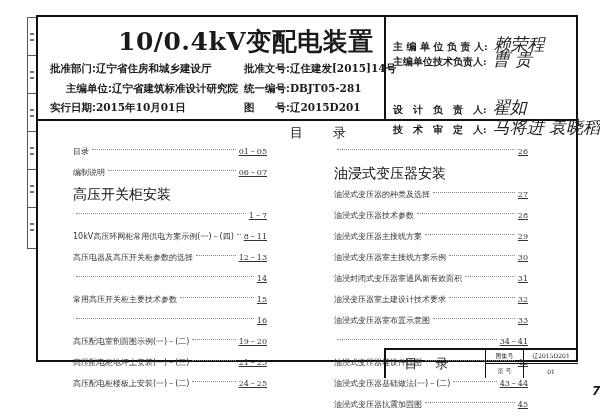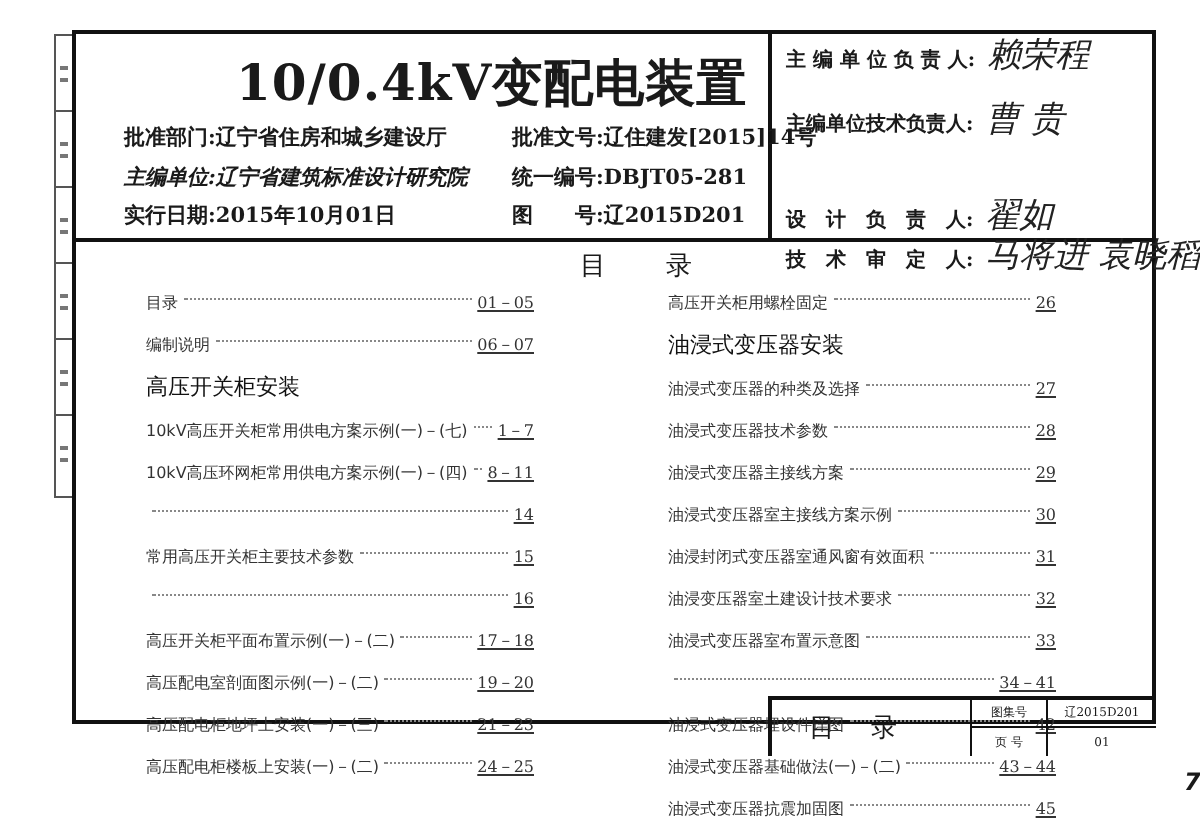--- a/index.html
+++ b/index.html
@@ -7,29 +7,29 @@
          font-family:"DejaVu Serif", serif; color:#1a1a1a; }
   .abs { position:absolute; }
   .binding { left:27px; top:17px; width:9px; height:232px; border:1px solid #555; border-right:none; box-sizing:border-box; }
   .binding .cell { height:38px; border-bottom:1px solid #555; box-sizing:border-box; display:flex; flex-direction:column; align-items:center; justify-content:center; }
   .binding .cell:last-child { border-bottom:none; }
   .binding .mark { width:4px; height:2px; background:#777; margin:2px 0; }
   .frame { left:36px; top:15px; width:542px; height:347px; border:2px solid #111; box-sizing:border-box; }
   .header-line { left:36px; top:119px; width:542px; height:2px; background:#111; }
   .header-vline { left:384px; top:15px; width:2px; height:106px; background:#111; }
   .main-title { left:118px; top:25px; font-size:25px; font-weight:bold; letter-spacing:0.5px; font-family:"DejaVu Serif", serif; }
-  .meta-row { font-size:10.5px; font-weight:bold; white-space:nowrap; font-family:"DejaVu Serif", serif;margin-left:12px; }
+  .meta-row { font-size:10.5px; font-weight:bold; white-space:nowrap; font-family:"DejaVu Serif", serif; }
   .sig-row { font-size:10px; font-weight:bold; white-space:nowrap; }
   .sig { font-family:"DejaVu Serif", serif; font-style:italic; font-size:17px; font-weight:normal; color:#222; margin-left:6px; }
   .toc-heading { top:124px; font-size:13px; }
   .toc-entry { display:flex; align-items:baseline; font-size:8px; height:21px; line-height:21px; white-space:nowrap; font-family:"DejaVu Sans", sans-serif; color:#333; }
   .toc-entry .lbl { flex:none; }
   .toc-entry .dots { flex:1; border-bottom:1px dotted #888; margin:0 3px; transform:translateY(-4px); }
   .toc-entry .pg { flex:none; font-family:"DejaVu Serif", serif;text-decoration:underline; }
-  .toc-section { font-size:11px; height:22px; line-height:22px; font-family:"DejaVu Sans", sans-serif; color:#111; }
+  .toc-section { font-size:14px; height:22px; line-height:22px; font-family:"DejaVu Sans", sans-serif; color:#111; }
   .col { width:194px; }
   .tb { left:384px; top:348px; width:194px; height:30px; border-top:2px solid #111; border-left:2px solid #111; box-sizing:border-box; display:flex; }
   .tb-title { flex:1; display:flex; align-items:center; justify-content:center; font-size:13px; letter-spacing:18px; border-right:1px solid #111; }
   .tb-grid { width:92px; display:grid; grid-template-columns:38px 1fr; grid-template-rows:1fr 1fr; font-size:6px; }
   .tb-grid div { display:flex; align-items:center; justify-content:center; border-bottom:1px solid #111; border-right:1px solid #111; }
   .tb-grid div:nth-child(n+3) { border-bottom:none; }
   .tb-grid div:nth-child(2n) { border-right:none; }
   .page-num { left:592px; top:384px; font-size:12px; font-weight:bold; font-style:italic; font-family:"DejaVu Sans", sans-serif; }
 </style>
 </head>
@@ -64,38 +64,38 @@
 
 <div class="abs frame"></div>
 <div class="abs header-line"></div>
 <div class="abs header-vline"></div>
 
 <div class="abs main-title">10/0.4kV变配电装置</div>
 
 <div class="abs meta-row" style="left:50px; top:62px;">
   <span>批准部门:</span><span>辽宁省住房和城乡建设厅</span>
 </div>
-<div class="abs meta-row" style="left:50px; top:82px;font-style:italic;">
+<div class="abs meta-row" style="left:66px; top:82px;">
   <span>主编单位:</span><span>辽宁省建筑标准设计研究院</span>
 </div>
 <div class="abs meta-row" style="left:50px; top:101px;text-align:center;">
   <span>实行日期:</span><span>2015年10月01日</span>
 </div>
 
 <div class="abs meta-row" style="left:244px; top:62px;">
   <span>批准文号:</span><span>辽住建发[2015]14号</span>
 </div>
 <div class="abs meta-row" style="left:244px; top:82px;">
   <span>统一编号:</span><span>DBJT05-281</span>
 </div>
 <div class="abs meta-row" style="left:244px; top:101px;">
   <span>图　　号:</span><span>辽2015D201</span>
 </div>
 
-<div class="abs sig-row" style="left:393px; top:16px;">
+<div class="abs sig-row" style="left:393px; top:33px;">
   <span>主 编 单 位 负 责 人:</span><span class="sig">赖荣程</span>
 </div>
 <div class="abs sig-row" style="left:393px; top:48px;">
   <span>主编单位技术负责人:</span><span class="sig">曹 贵</span>
 </div>
 <div class="abs sig-row" style="left:393px; top:72px;margin-top:44px;">
   <span>技　术　审　定　人:</span><span class="sig">马将进 袁晓稻</span>
 </div>
 <div class="abs sig-row" style="left:393px; top:96px;">
   <span>设　计　负　责　人:</span><span class="sig">翟如</span>
@@ -110,67 +110,65 @@
       <span class="dots"></span>
       <span class="pg">01－05</span>
     </div>
   <div class="toc-entry">
       <span class="lbl">编制说明</span>
       <span class="dots"></span>
       <span class="pg">06－07</span>
     </div>
   <div class="toc-section">高压开关柜安装</div>
   <div class="toc-entry">
-      <span class="lbl">10kV高压开关柜常用供电方案示例(一)－(七)</span>
       <span class="dots"></span>
       <span class="pg">1－7</span>
     </div>
   <div class="toc-entry">
       <span class="lbl">10kV高压环网柜常用供电方案示例(一)－(四)</span>
       <span class="dots"></span>
       <span class="pg">8－11</span>
     </div>
   <div class="toc-entry">
+      <span class="lbl">高压电器及高压开关柜参数的选择</span>
+      <span class="dots"></span>
+      <span class="pg">12－13</span>
+    </div>
+  <div class="toc-entry">
       <span class="dots"></span>
       <span class="pg">14</span>
     </div>
   <div class="toc-entry">
       <span class="lbl">常用高压开关柜主要技术参数</span>
       <span class="dots"></span>
       <span class="pg">15</span>
     </div>
   <div class="toc-entry">
       <span class="dots"></span>
       <span class="pg">16</span>
     </div>
   <div class="toc-entry">
-      <span class="lbl">高压开关柜平面布置示例(一)－(二)</span>
-      <span class="dots"></span>
-      <span class="pg">17－18</span>
-    </div>
-  <div class="toc-entry">
       <span class="lbl">高压配电室剖面图示例(一)－(二)</span>
       <span class="dots"></span>
       <span class="pg">19－20</span>
     </div>
   <div class="toc-entry">
       <span class="lbl">高压配电柜地坪上安装(一)－(三)</span>
       <span class="dots"></span>
       <span class="pg">21－23</span>
     </div>
   <div class="toc-entry">
       <span class="lbl">高压配电柜楼板上安装(一)－(二)</span>
       <span class="dots"></span>
       <span class="pg">24－25</span>
     </div>
 </div>
 
 <div class="abs col" style="left:334px; top:141px;">
   <div class="toc-entry">
-      <span class="lbl">高压开关柜用螺栓固定</span>
       <span class="dots"></span>
       <span class="pg">26</span>
     </div>
   <div class="toc-section">油浸式变压器安装</div>
   <div class="toc-entry">
       <span class="lbl">油浸式变压器的种类及选择</span>
       <span class="dots"></span>
       <span class="pg">27</span>
     </div>
   <div class="toc-entry">

